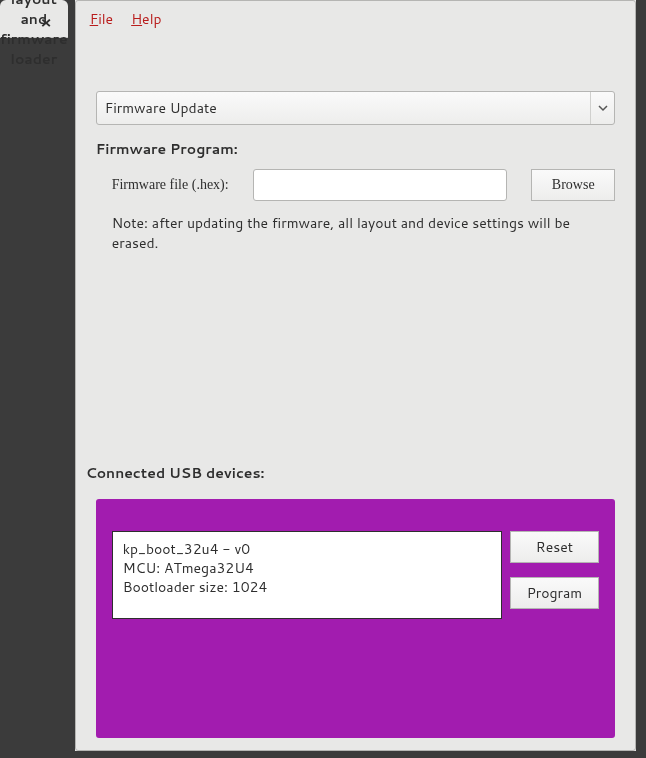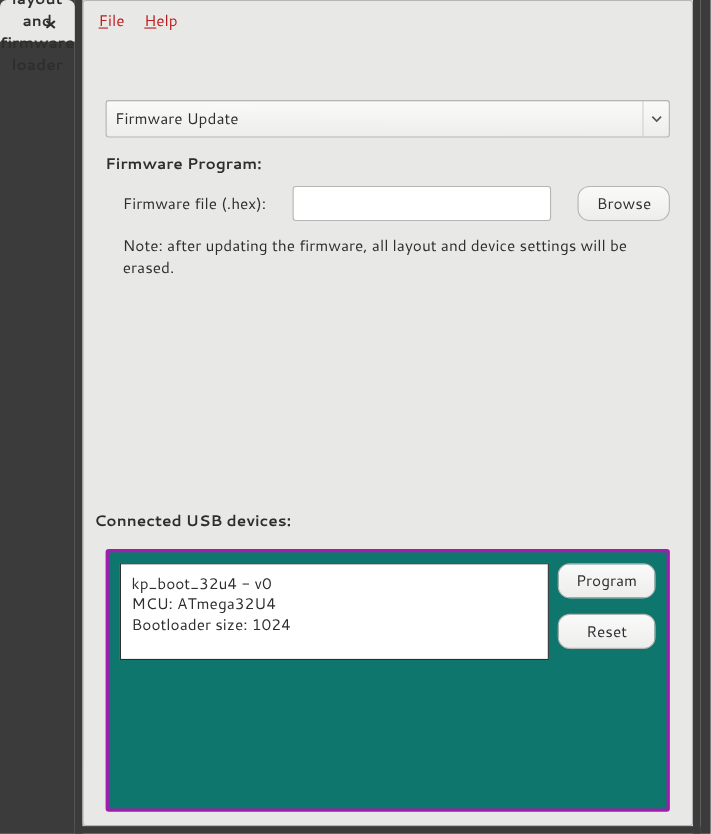--- a/index.html
+++ b/index.html
@@ -109,56 +109,57 @@
       font-weight: bold;
       margin-top: 14px;
       margin-bottom: 10px;
     }
     .form-row {
       display: flex;
       align-items: center;
       gap: 24px;
       padding-left: 16px;
       margin-bottom: 12px;
+      font-family: Liberation Serif, serif;
     }
     .field-label { white-space: nowrap; }
     .text-input {
       flex: 1;
       height: 32px;
       background: #fff;
       border: 1px solid #b5b5b3;
       border-radius: 3px;
       padding: 0 8px;
       font-size: 14px;
       font-family: inherit;
     }
     .btn {
       height: 32px;
       min-width: 84px;
       padding: 0 16px;
       background: linear-gradient(#fafafa, #ededec);
       border: 1px solid #b5b5b3;
-      border-radius: 11px;
+      border-radius: 0;
       cursor: pointer;
       font-size: 14px;
       font-family: inherit;
       color: #2e2e2e;
     }
     .note-row {
       padding-left: 16px;
       margin-bottom: 6px;
     }
     .note-row b { font-weight: normal; }
     .spacer-big { height: 190px; }
     .device-area {
-      border: 3px solid #a21caf;
-      border-radius: 3px;
-      background: #0f766e;
+      border: 6px solid #a21caf;
+      border-radius: 3px;
+      background: #a21caf;
       margin-top: 6px;
-      padding: 10px 10px 10px 10px;
+      padding: 26px 10px 10px 10px;
       flex: 1;
       display: flex;
       flex-direction: column;
     }
     .device-row {
       display: flex;
       gap: 8px;
       align-items: flex-start;
     }
     .device-box {
@@ -224,22 +225,22 @@
         <div class="section-label" style="margin-left:-10px;">Connected USB devices:</div>
 
         <div class="device-area">
           <div class="device-row">
             <div class="device-box">
               <div class="device-line">kp_boot_32u4 - v0</div>
               <div class="device-line">MCU: ATmega32U4</div>
               <div class="device-line">Bootloader size: 1024</div>
             </div>
             <div class="device-btns">
+              <button class="btn">Reset</button>
               <button class="btn">Program</button>
-              <button class="btn">Reset</button>
             </div>
           </div>
         </div>
 
       </div>
     </div>
   </div>
 </div>
 
 </body></html>

